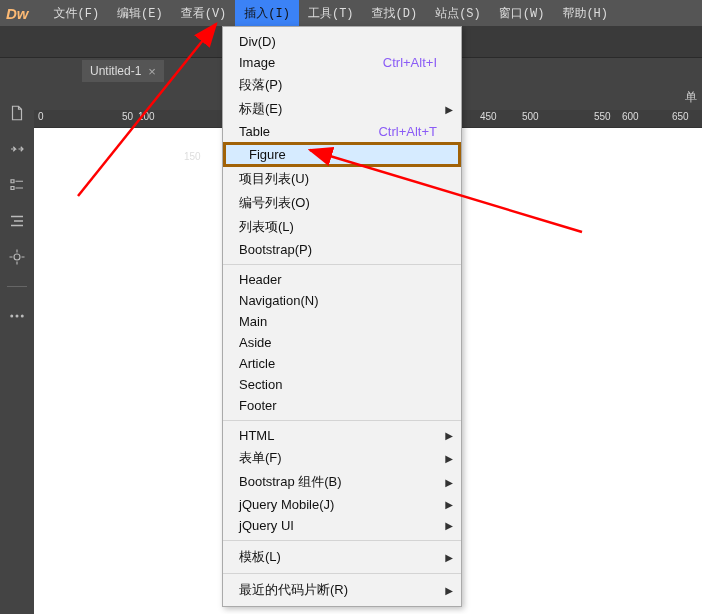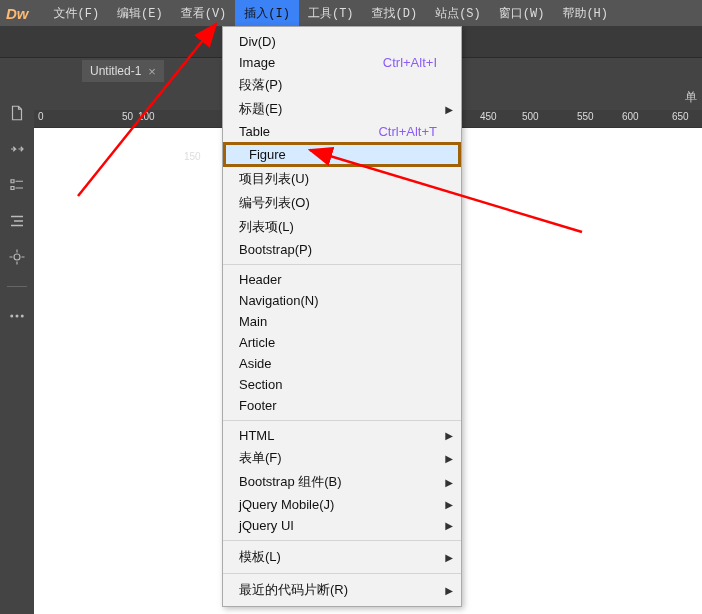--- a/index.html
+++ b/index.html
@@ -218,21 +218,21 @@
     <div class="viewbar">
       <span>单</span>
     </div>
     <div class="ruler-h" id="ruler-h">
         <span class="tick" style="left: 4px;">0</span>
         <span class="tick" style="left: 54px; margin-left: 34px;">50</span>
         <span class="tick" style="left: 104px;">100</span>
         <span class="tick" style="left: 150px; margin-top: 40px;">150</span>
         <span class="tick" style="left: 446px; text-align: center;">450</span>
         <span class="tick" style="left: 488px;">500</span>
-        <span class="tick" style="left: 543px;">550</span>
+        <span class="tick" style="left: 560px;">550</span>
         <span class="tick" style="left: 588px;">600</span>
         <span class="tick" style="left: 638px;">650</span>
       </div>
     <div class="canvas"></div>
   </div>
 </div>
 
 <div class="dropdown" id="dropdown">
     <div class="menu-group">
       <div class="menu-item">
@@ -274,24 +274,24 @@
       <div class="menu-item">
         <span class="menu-label">Header</span>
       </div>
       <div class="menu-item">
         <span class="menu-label">Navigation(N)</span>
       </div>
       <div class="menu-item">
         <span class="menu-label">Main</span>
       </div>
       <div class="menu-item">
+        <span class="menu-label">Aside</span>
+      </div>
+      <div class="menu-item">
         <span class="menu-label">Article</span>
-      </div>
-      <div class="menu-item">
-        <span class="menu-label">Aside</span>
       </div>
       <div class="menu-item">
         <span class="menu-label">Section</span>
       </div>
       <div class="menu-item">
         <span class="menu-label">Footer</span>
       </div>
     </div>
     <div class="menu-sep"></div>
     <div class="menu-group">

